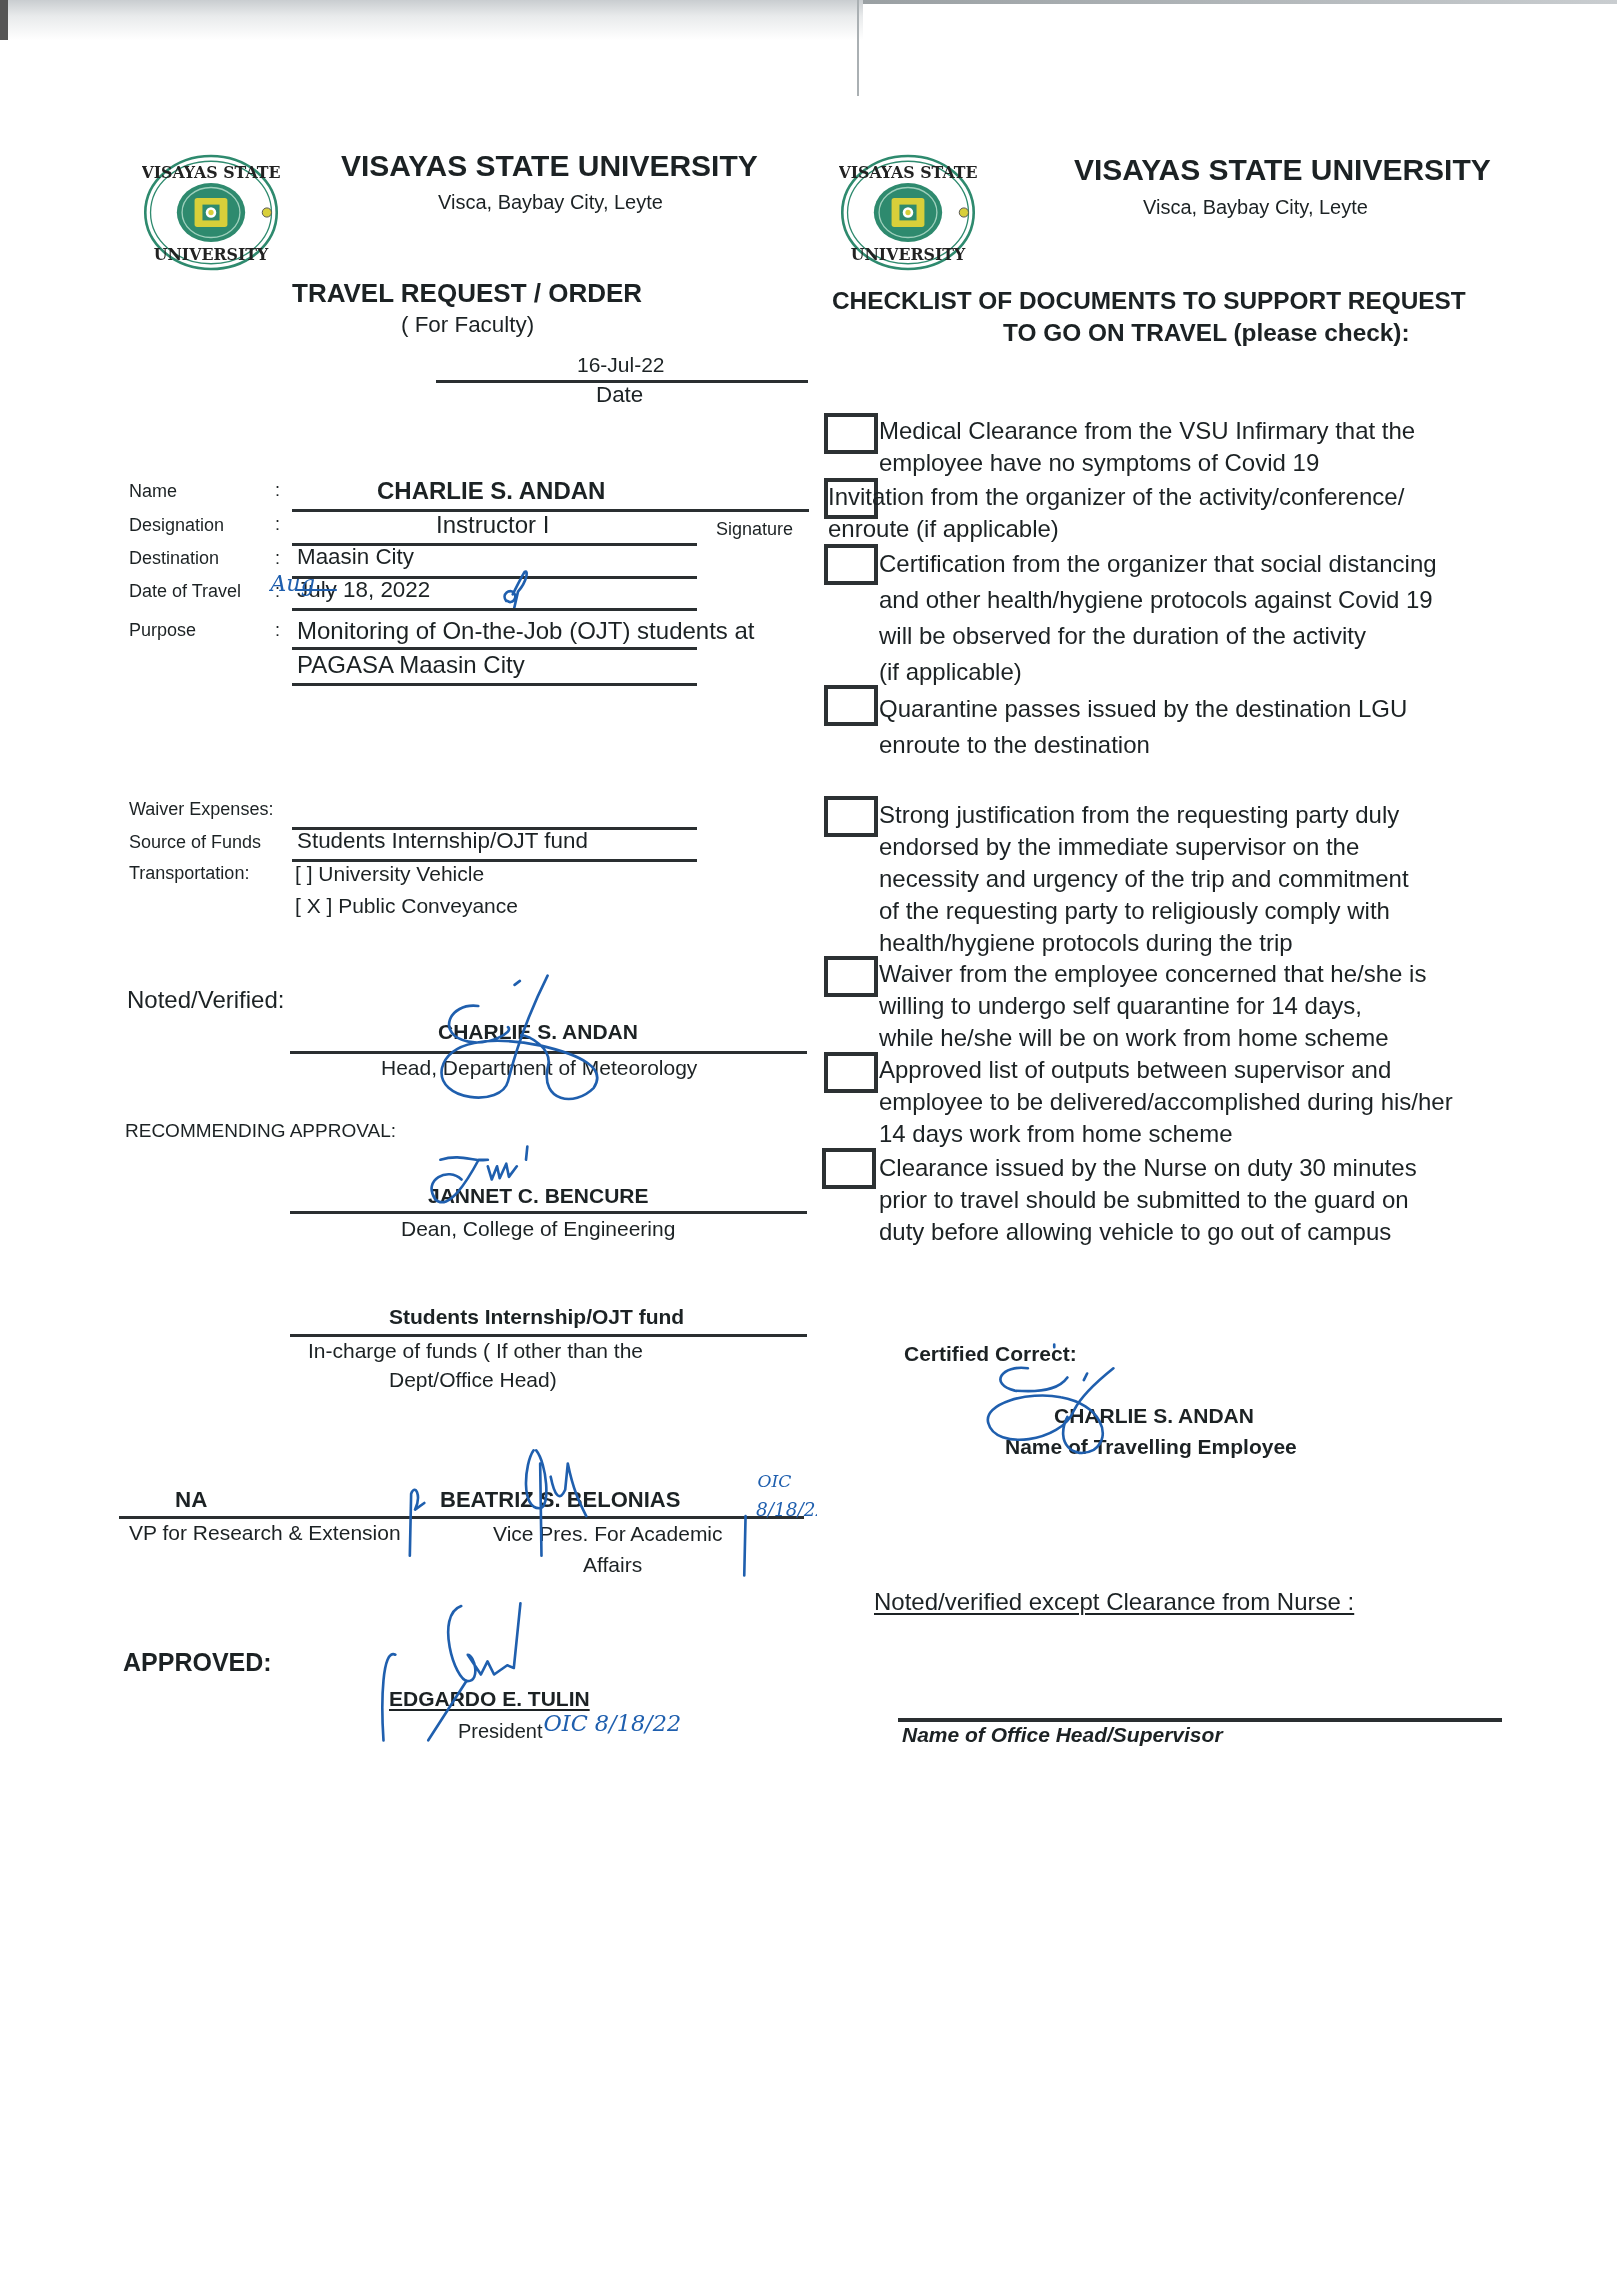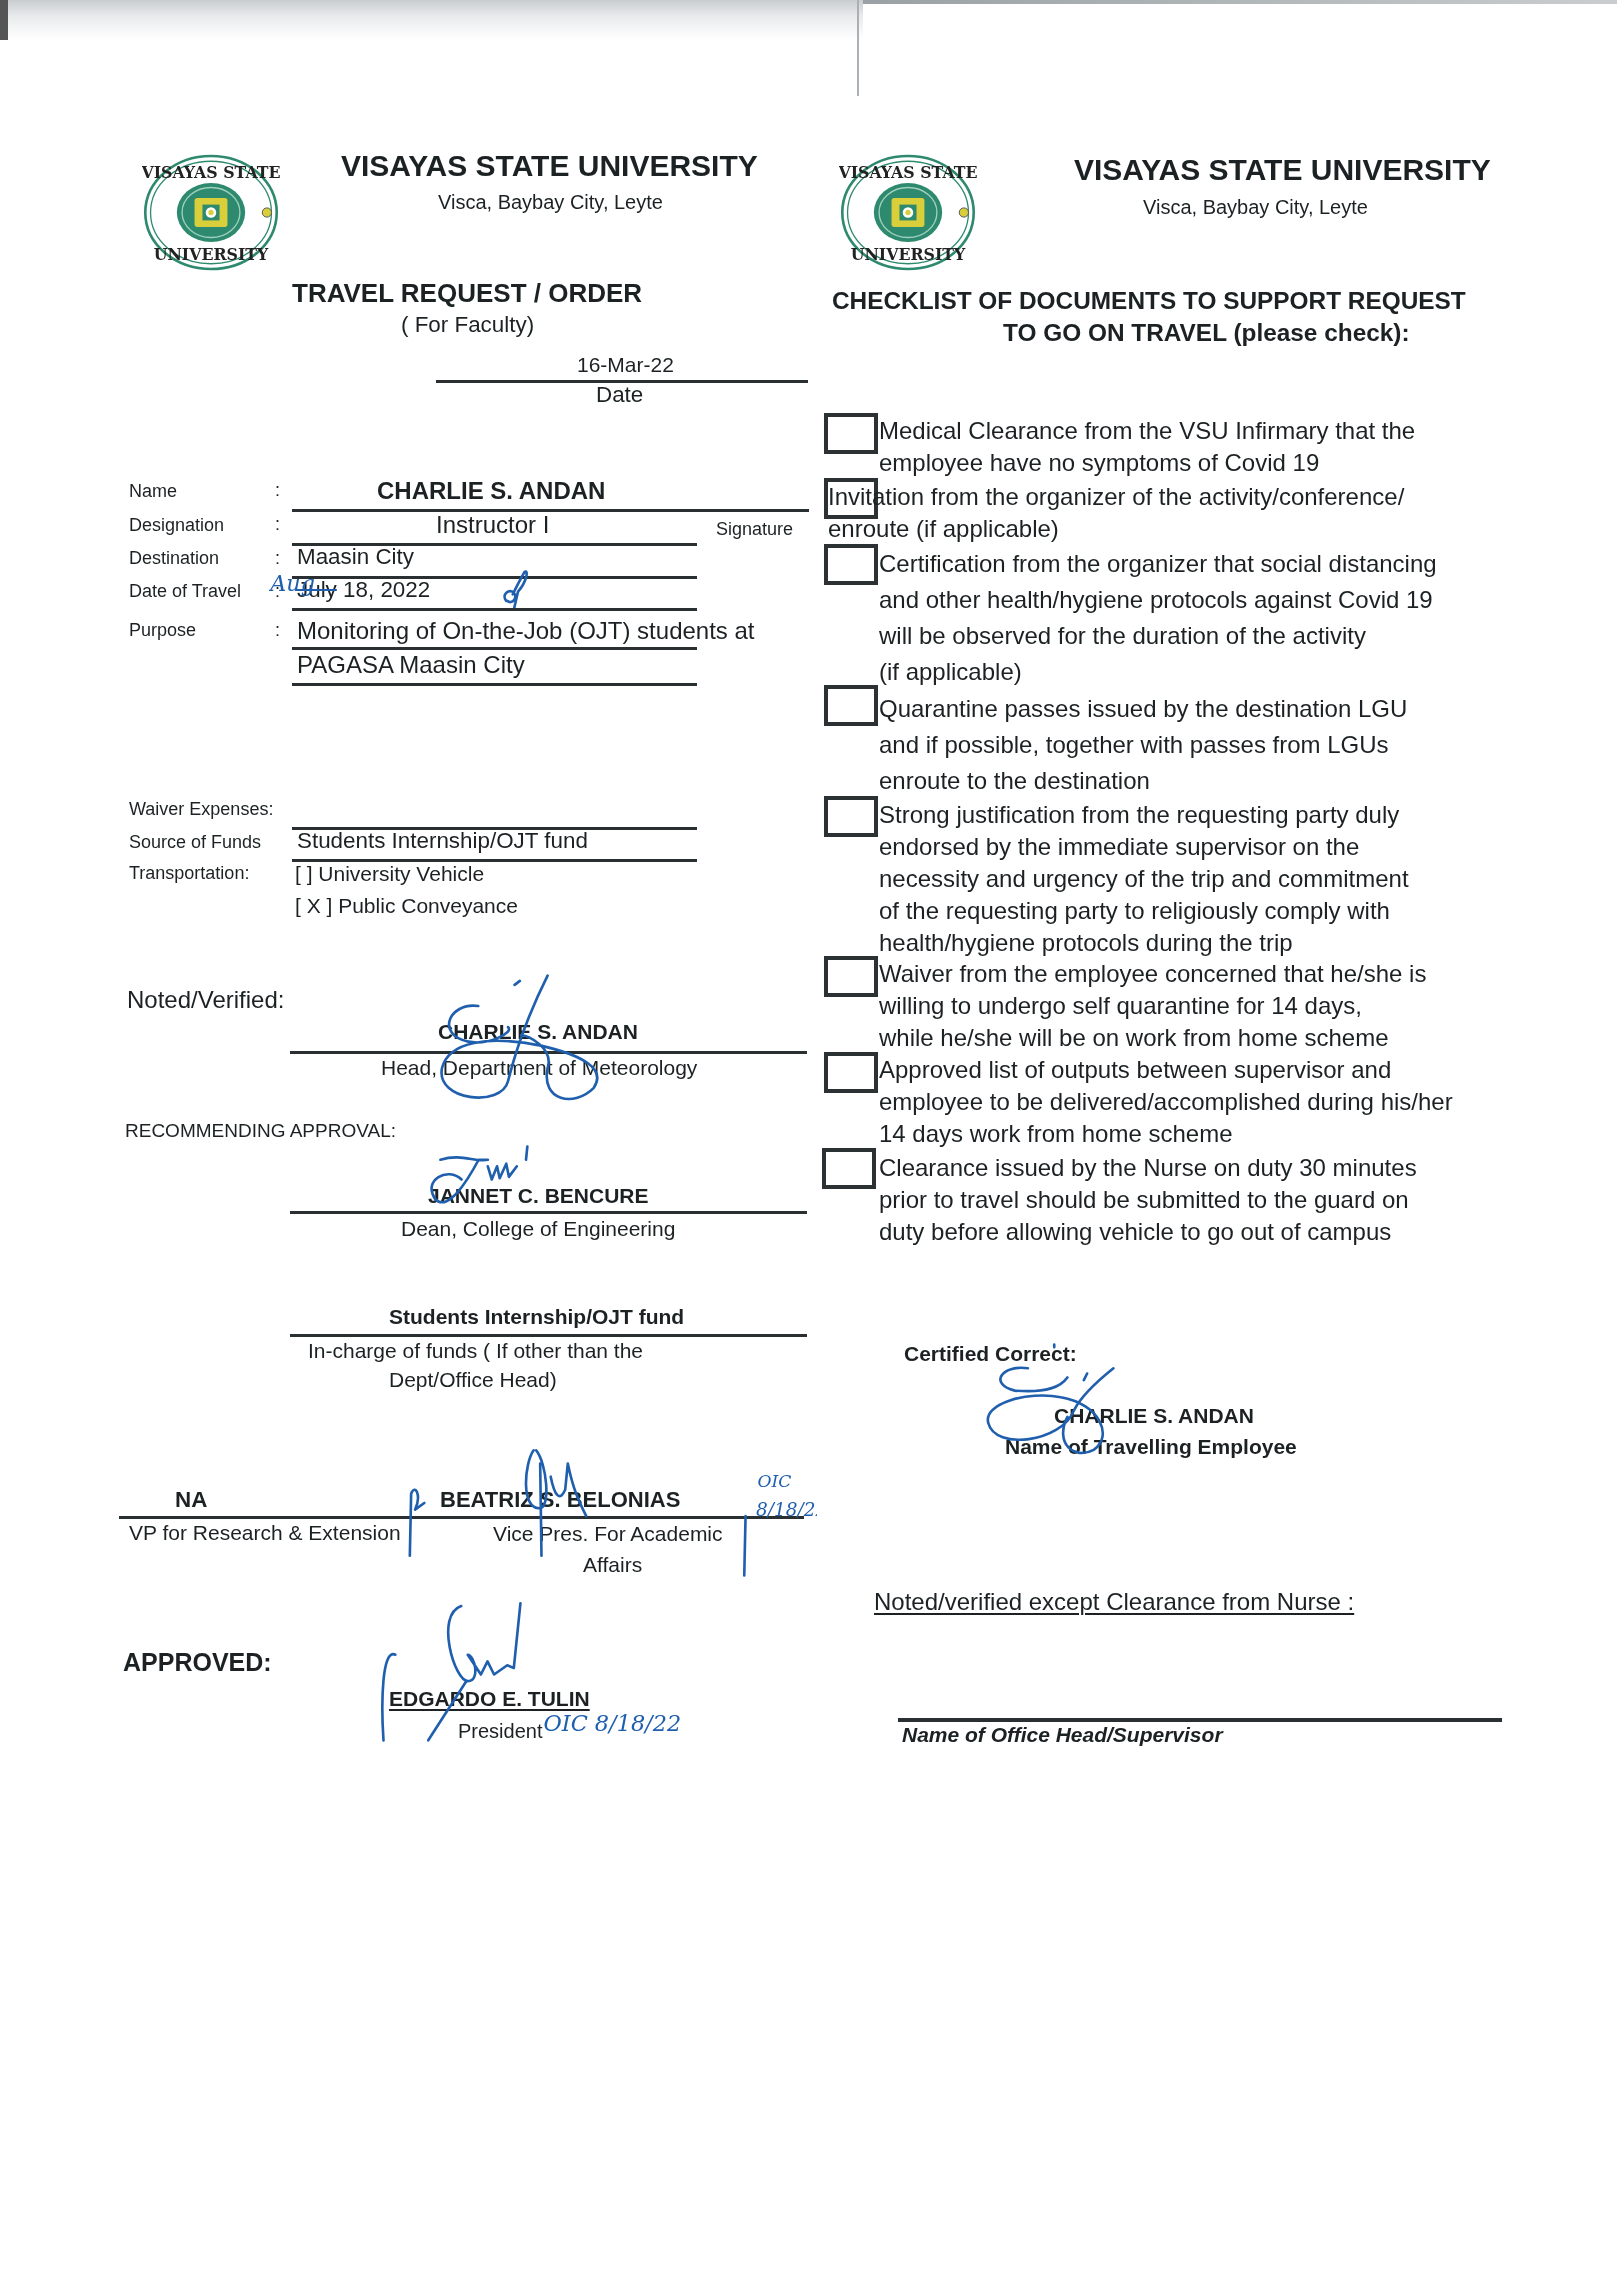--- a/index.html
+++ b/index.html
@@ -48,21 +48,21 @@
     <text x="105" y="38" text-anchor="middle" font-size="24" font-family="DejaVu Serif, serif" font-weight="bold" fill="#222">VISAYAS STATE</text>
     <text x="105" y="162" text-anchor="middle" font-size="24" font-family="DejaVu Serif, serif" font-weight="bold" fill="#222">UNIVERSITY</text>
   </svg>
 
   <div class="abs b" style="left:341px; top:149px; font-size:30px;">VISAYAS STATE UNIVERSITY</div>
   <div class="abs" style="left:438px; top:191px; font-size:20px;">Visca, Baybay City, Leyte</div>
 
   <div class="abs b" style="left:292px; top:278px; font-size:26px;">TRAVEL REQUEST / ORDER</div>
   <div class="abs" style="left:401px; top:312px; font-size:22.4px;">( For Faculty)</div>
 
-  <div class="abs" style="left:577px; top:353px; font-size:21px;">16-Mar-22</div>
+  <div class="abs" style="left:577px; top:353px; font-size:21px;">16-Jul-22</div>
   <div class="hr" style="left:436px; top:380px; width:372px;"></div>
   <div class="abs" style="left:596px; top:382px; font-size:22.4px;">Date</div>
 
   <div class="abs lbl" style="left:129px; top:481px;">Name</div>
   <div class="abs lbl" style="left:275px; top:480px;">:</div>
   <div class="abs b" style="left:377px; top:477px; font-size:24px;">CHARLIE S. ANDAN</div>
   <div class="hr" style="left:292px; top:509px; width:517px;"></div>
 
   <div class="abs lbl" style="left:129px; top:515px;">Designation</div>
   <div class="abs lbl" style="left:275px; top:514px;">:</div>
@@ -188,21 +188,20 @@
   <div class="ck-text" style="left:879px; top:546px; line-height:36px;">
     <div>Certification from the organizer that social distancing</div>
       <div>and other health/hygiene protocols against Covid 19</div>
       <div>will be observed for the duration of the activity</div>
       <div> (if applicable)</div>
   </div>
 
   <div class="chk" style="left:824px; top:685px;"></div>
   <div class="ck-text" style="left:879px; top:691px; line-height:36px;">
     <div>Quarantine passes issued by the destination LGU</div>
-      <div>and if possible, together with passes from LGUs</div>
       <div>enroute to the destination</div>
   </div>
 
   <div class="chk" style="left:824px; top:796px;"></div>
   <div class="ck-text" style="left:879px; top:799px;">
     <div>Strong justification from the requesting party duly</div>
       <div>endorsed by the immediate supervisor on the</div>
       <div>necessity and urgency of the trip and commitment</div>
       <div>of the requesting party to religiously comply with</div>
       <div>health/hygiene protocols during the trip</div>

